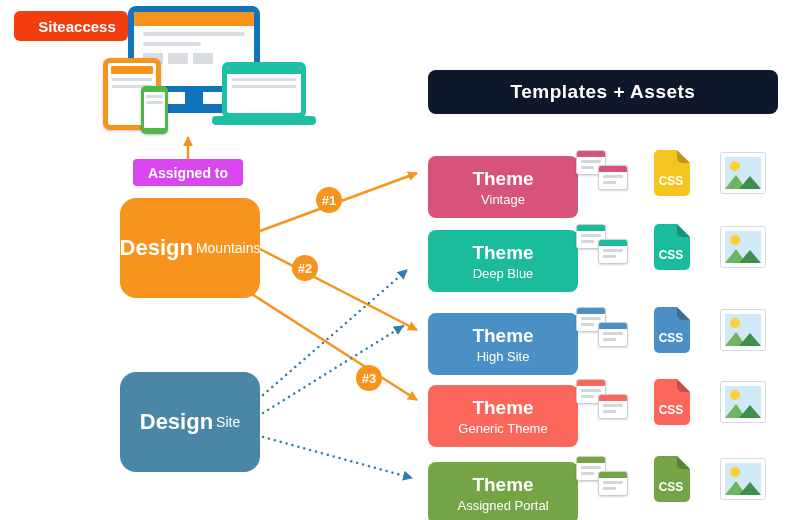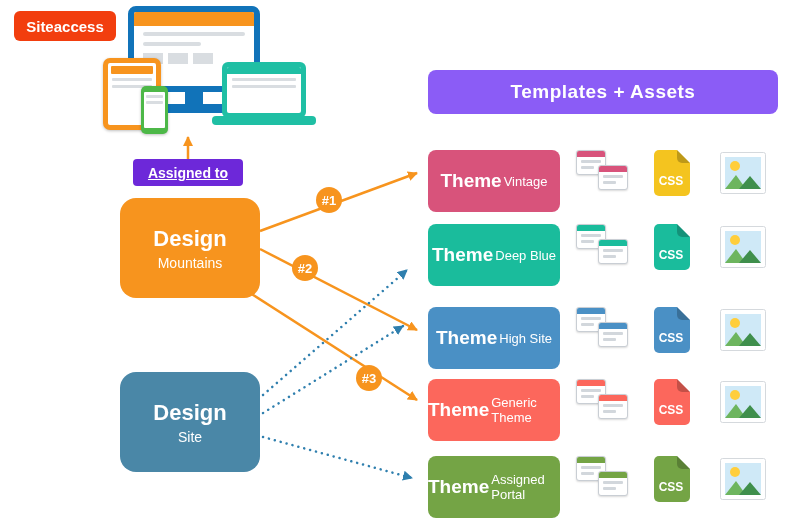--- a/index.html
+++ b/index.html
@@ -2,21 +2,21 @@
 <html><head>
 <meta charset="utf-8">
 <style>
   html,body { margin:0; padding:0; background:#fff; }
   .canvas { position:relative; width:788px; height:520px; background:#fff; overflow:hidden;
             font-family:"Liberation Sans", sans-serif; }
 
   
   .badge { position:absolute; color:#fff; font-weight:bold; display:flex;
            align-items:center; justify-content:center; }
-  .siteaccess { left:14px; top:11px; width:102px; height:30px; font-size:15px; border-radius:6px; }
+  .siteaccess { left:14px; top:11px; width:102px; height:30px; font-size:15px; border-radius:6px;padding-left:12px; }
   .assigned   { left:133px; top:159px; width:110px; height:27px; font-size:14px; border-radius:4px; }
 
   
   .devices { position:absolute; left:100px; top:4px; width:212px; height:130px; }
   .monitor { position:absolute; left:28px; top:2px; width:132px; height:86px; background:#fff;
              border:6px solid #1173b9; border-radius:8px; box-sizing:border-box; overflow:hidden; z-index:1; }
   .m-bar   { height:14px; background:#f7941e; }
   .m-line  { height:4px; background:#d9dde1; margin:6px 9px 0 9px; border-radius:2px; }
   .m-line.short { width:58px; }
   .m-boxes { display:flex; gap:5px; margin:7px 9px 0 9px; }
@@ -35,34 +35,34 @@
   .laptop-screen { position:absolute; left:122px; top:58px; width:84px; height:56px; background:#1fbfa4;
             border-radius:6px; padding:5px; box-sizing:border-box; z-index:2; }
   .laptop-inner { width:100%; height:100%; background:#fff; border-radius:2px; overflow:hidden; }
   .l-bar  { height:7px; background:#1fbfa4; }
   .l-line { height:3px; background:#d9dde1; margin:4px 5px 0 5px; border-radius:1px; }
   .laptop-base { position:absolute; left:112px; top:112px; width:104px; height:9px; background:#1fbfa4;
             border-radius:4px; z-index:2; }
 
   
   .design-box { position:absolute; width:140px; height:100px; border-radius:16px; color:#fff;
-                display:flex; flex-direction:column; align-items:center; justify-content:center; gap:3px; }
+                display:flex; align-items:center; justify-content:center; gap:3px; }
   .mountains { left:120px; top:198px; }
   .ocean     { left:120px; top:372px; }
   .design-title { font-size:22px; font-weight:bold; }
   .design-sub   { font-size:14px;text-align:right; }
 
   
   .header-bar { position:absolute; left:428px; top:70px; width:350px; height:44px; border-radius:8px;
                 color:#fff; font-weight:bold; font-size:19px; letter-spacing:.5px;
                 display:flex; align-items:center; justify-content:center; }
   .theme-row { position:absolute; left:428px; width:350px; height:62px; }
   .r0{top:142px} .r1{top:216px} .r2{top:299px} .r3{top:371px} .r4{top:448px}
-  .theme-box { position:absolute; left:0; top:8px; width:132px; height:62px; border-radius:8px; color:#fff;
-               display:flex; align-items:center; justify-content:center; gap:2px; }
+  .theme-box { position:absolute; left:0; top:14px; width:150px; height:62px; border-radius:8px; color:#fff;
+               display:flex; flex-direction:column; align-items:center; justify-content:center; gap:2px; }
   .theme-title { font-size:19px; font-weight:bold; }
   .theme-sub   { font-size:13px; }
 
   .tpl { position:absolute; left:148px; top:8px; width:54px; height:46px; }
   .win { position:absolute; width:30px; height:25px; background:#fff; border:1px solid #c9ced4;
          border-radius:3px; box-shadow:0 1px 2px rgba(0,0,0,.15); overflow:hidden; box-sizing:border-box; }
   .wa { left:0; top:0; }
   .wb { left:22px; top:15px; }
   .win-bar  { height:6px; width:100%; }
   .win-line { height:3px; background:#d2d7dc; margin:3px 4px 0 4px; border-radius:1px; }
@@ -126,32 +126,32 @@
       </div>
     </div>
     <div class="phone">
       <div class="phone-screen">
         <div class="p-line"></div>
         <div class="p-line"></div>
       </div>
     </div>
   </div>
 
-  <div class="badge assigned" style="background-color: #6d28d9; text-decoration: underline;">Assigned to</div>
+  <div class="badge assigned" style="background-color: #d946ef;">Assigned to</div>
 
   <div class="design-box mountains" style="background-color: rgb(247, 148, 30);">
     <div class="design-title">Design</div>
     <div class="design-sub">Mountains</div>
   </div>
   <div class="design-box ocean" style="background-color: rgb(74, 135, 167);">
     <div class="design-title">Design</div>
     <div class="design-sub">Site</div>
   </div>
 
-  <div class="header-bar" style="background-color: #8b5cf6;">
+  <div class="header-bar" style="background-color: #0f172a;">
     <span>Templates + Assets</span>
   </div>
 
   <div class="theme-row r0">
     <div class="theme-box" style="background-color: rgb(216, 83, 123);">
       <div class="theme-title">Theme</div>
       <div class="theme-sub">Vintage</div>
     </div>
     <div class="tpl">
       <div class="win wa">

